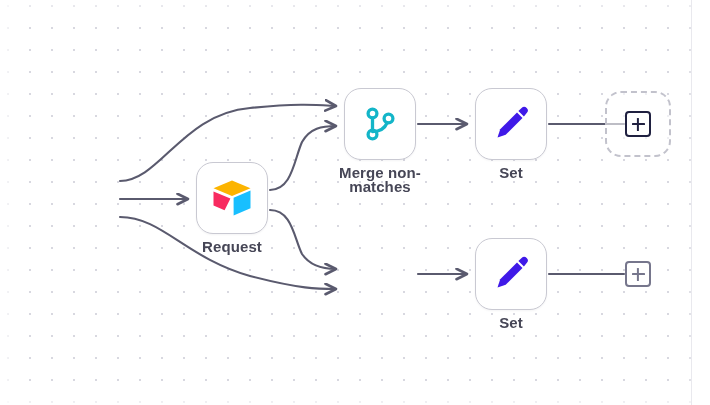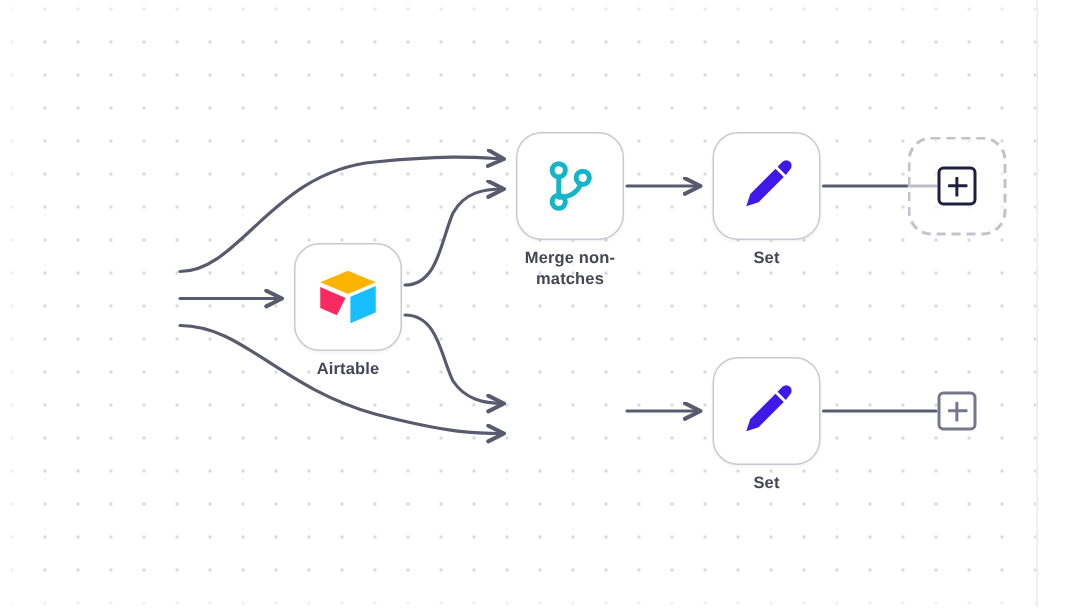--- a/index.html
+++ b/index.html
@@ -74,21 +74,21 @@
     box-shadow: 0 1px 2px rgba(30,30,60,0.05);
   }
 
   .node-label {
     position: absolute;
     left: 50%;
     transform: translateX(-50%);
     top: 78px;
     width: 120px;
     text-align: center;
-    font-size: 11px;
+    font-size: 15px;
     line-height: 13.5px;
     font-weight: 700;
     color: #464656;
     white-space: pre-line;
     letter-spacing: 0.1px;
   }
 
   
   .plus-node {
     position: absolute;
@@ -195,21 +195,21 @@
         <svg class="icon-svg" width="42" height="38" viewBox="0 0 42 38">
 
           <path d="M21,1.5 L39.5,9.2 L21,17 L2.5,9.2 Z" fill="#fcb400"></path>
 
           <path d="M22.6,18.8 L39.5,11.6 L39.5,29.3 L22.6,36.5 Z" fill="#18bfff"></path>
 
           <path d="M2.5,12.4 L19.4,19.6 L13.6,31.2 L2.5,26.4 Z" fill="#f82b60"></path>
         </svg>
       </span>
     </div>
-    <div class="node-label">Airtable</div>
+    <div class="node-label">Request</div>
   </div>
 
   <div class="node" style="left:344px; top:88px;">
     <div class="node-box">
       <span>
         <svg class="icon-svg" width="38" height="38" viewBox="0 0 38 38" fill="none" stroke="#13b5c8" stroke-width="3.3" stroke-linecap="round" stroke-linejoin="round">
           <circle cx="11.5" cy="8.5" r="4.4"></circle>
           <circle cx="11.5" cy="29.5" r="4.4"></circle>
           <circle cx="27.5" cy="13.5" r="4.4"></circle>
           <path d="M11.5,12.9 V25.1"></path>

